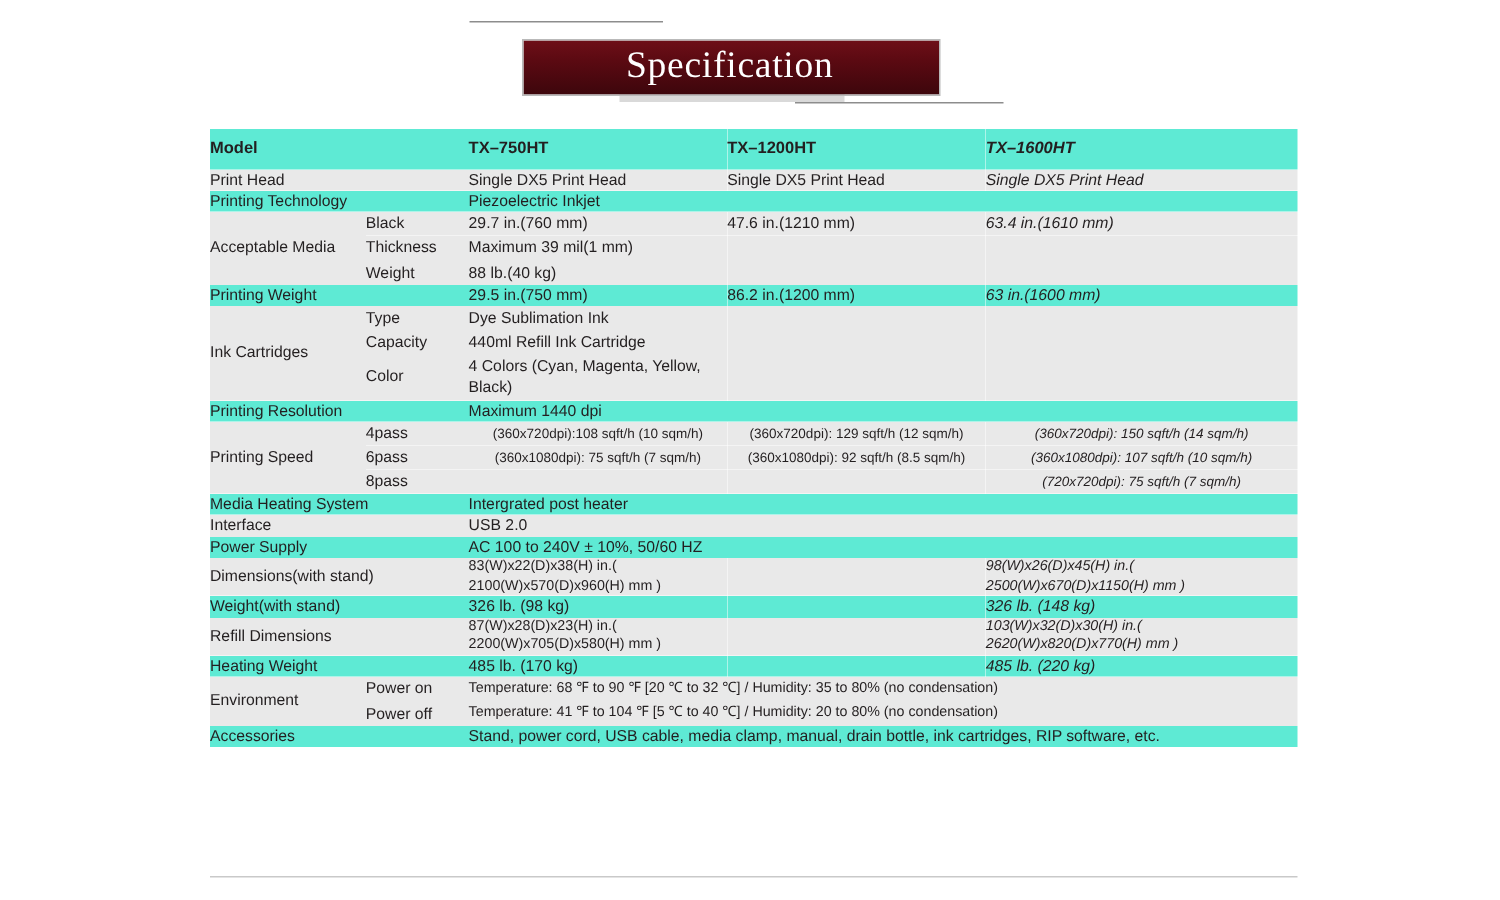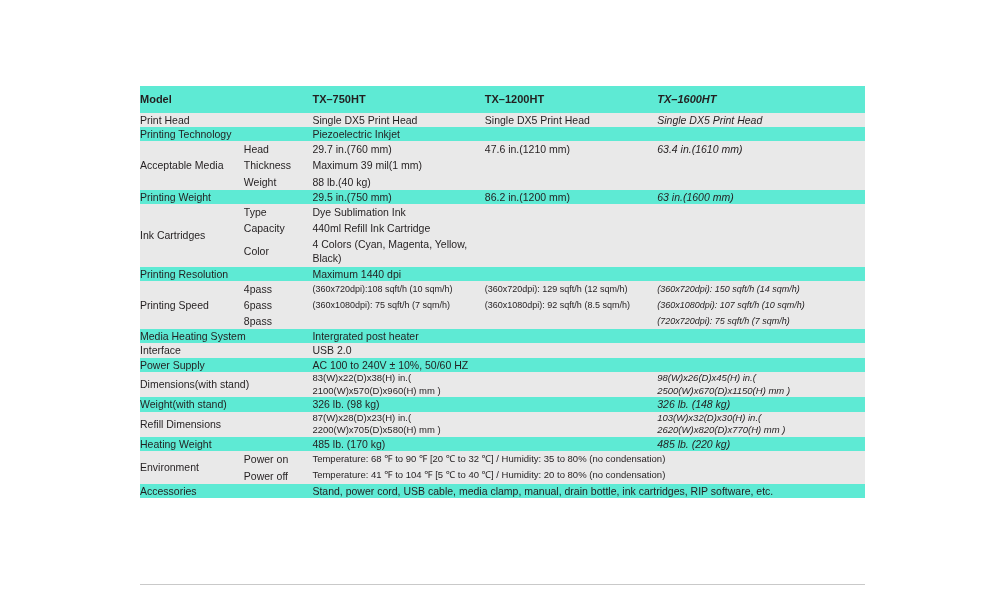--- a/index.html
+++ b/index.html
@@ -122,20 +122,21 @@
     font-style: italic;
   }
   .head td {
     font-weight: bold;
     font-size: 11px;
     padding-top: 6px;
     padding-bottom: 6px;
   }
   .small {
     font-size: 9px;
+    text-align: center;
   }
   .mid {
     font-size: 9.5px;
   }
   .hr-bottom {
     position: absolute;
     left: 140px;
     top: 584px;
     width: 725px;
     border-top: 1px solid #c9c9c9;
@@ -143,20 +144,27 @@
   .subrow td {
     padding-top: 1px;
     padding-bottom: 1px;
   }
 </style>
 </head>
 <body>
 
 <div class="page">
 
+  <div class="title-area">
+    <div class="rule-top"></div>
+    <div class="banner-shadow"></div>
+    <div class="banner"></div>
+    <div class="banner-title">Specification</div>
+    <div class="rule-bottom"></div>
+  </div>
 
   <table class="spec-table">
     <tbody id="table-body">
         <tr class="head row band-white">
           <td class="cell c-label">Model</td>
           <td class="cell c-sub"></td>
           <td class="cell c-v1">TX–750HT</td>
           <td class="cell c-v2">TX–1200HT</td>
           <td class="cell c-v3">TX–1600HT</td>
         </tr>
@@ -165,21 +173,21 @@
           <td class="cell c-v1">Single DX5 Print Head</td>
           <td class="cell c-v2">Single DX5 Print Head</td>
           <td class="cell c-v3">Single DX5 Print Head</td>
         </tr>
         <tr class="row band-white">
           <td class="cell c-label" colspan="2">Printing Technology</td>
           <td class="cell c-v1" colspan="3">Piezoelectric Inkjet</td>
         </tr>
         <tr class="row subrow band-grey">
           <td class="cell c-label" rowspan="3">Acceptable Media</td>
-          <td class="cell c-sub">Head</td>
+          <td class="cell c-sub">Black</td>
           <td class="cell c-v1">29.7 in.(760 mm)</td>
           <td class="cell c-v2">47.6 in.(1210 mm)</td>
           <td class="cell c-v3">63.4 in.(1610 mm)</td>
         </tr>
         <tr class="row subrow band-grey">
           <td class="cell c-sub">Thickness</td>
           <td class="cell c-v1">Maximum 39 mil(1 mm)</td>
           <td class="cell c-v2"></td>
           <td class="cell c-v3"></td>
         </tr>

